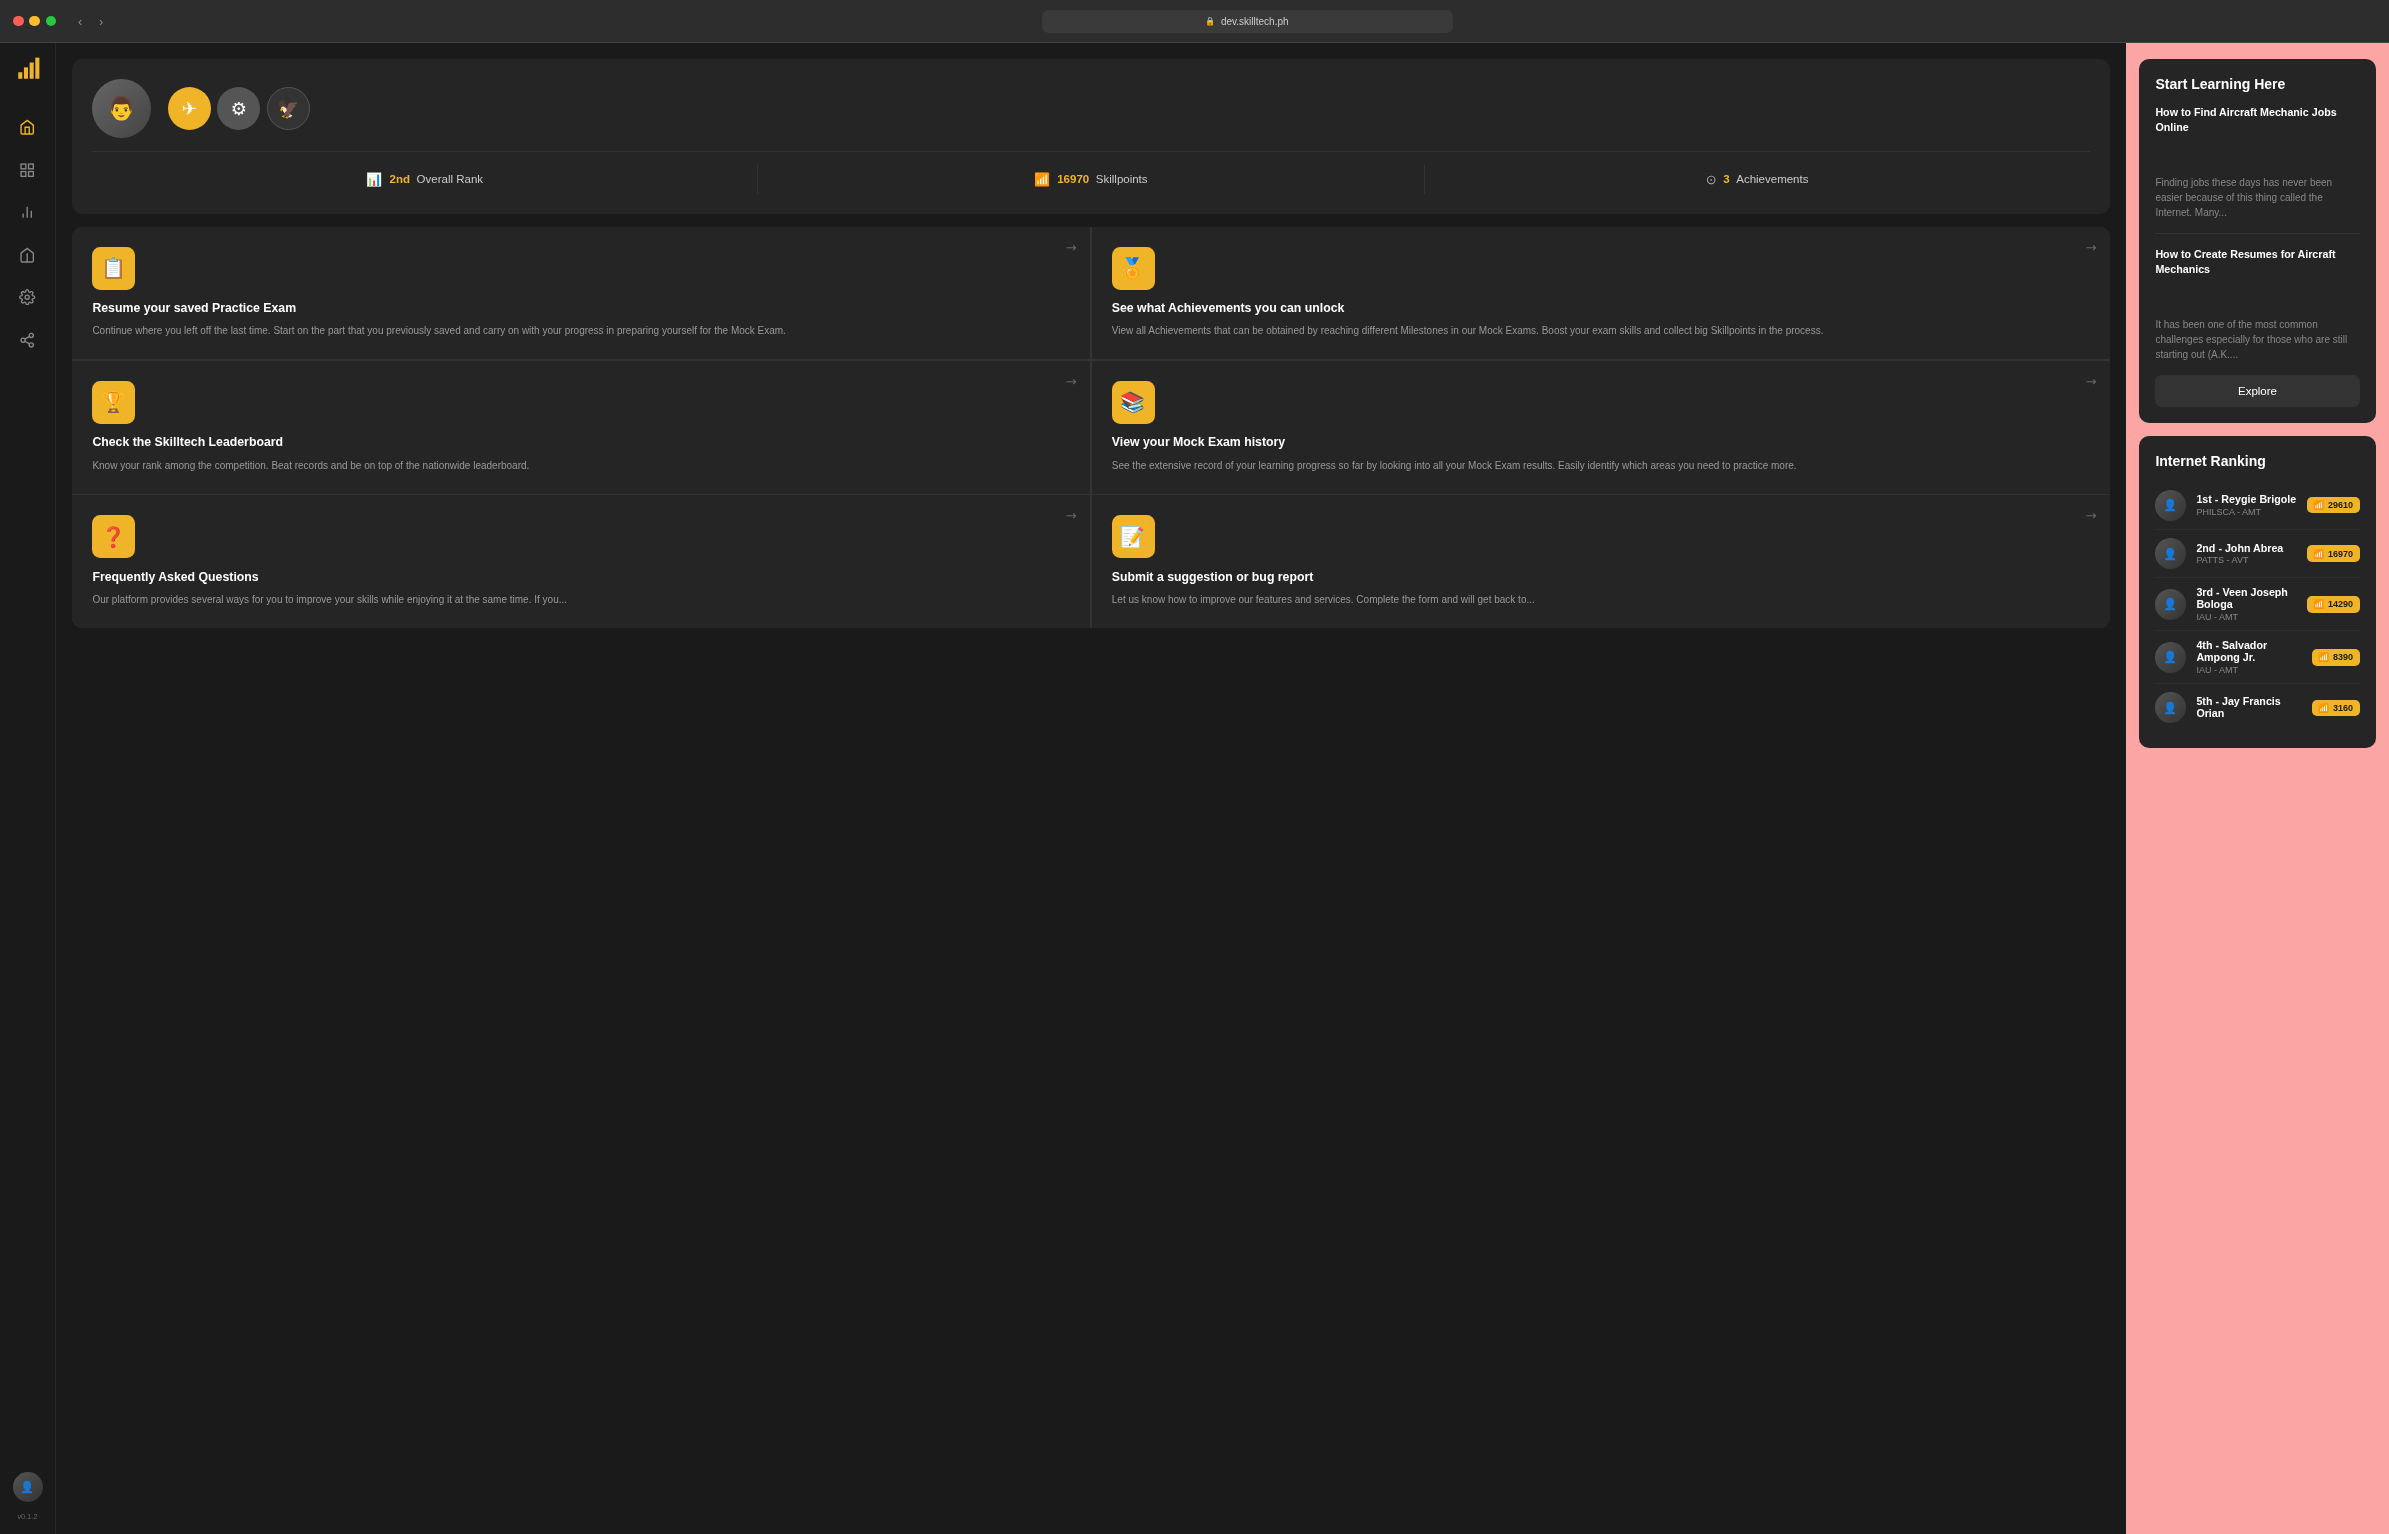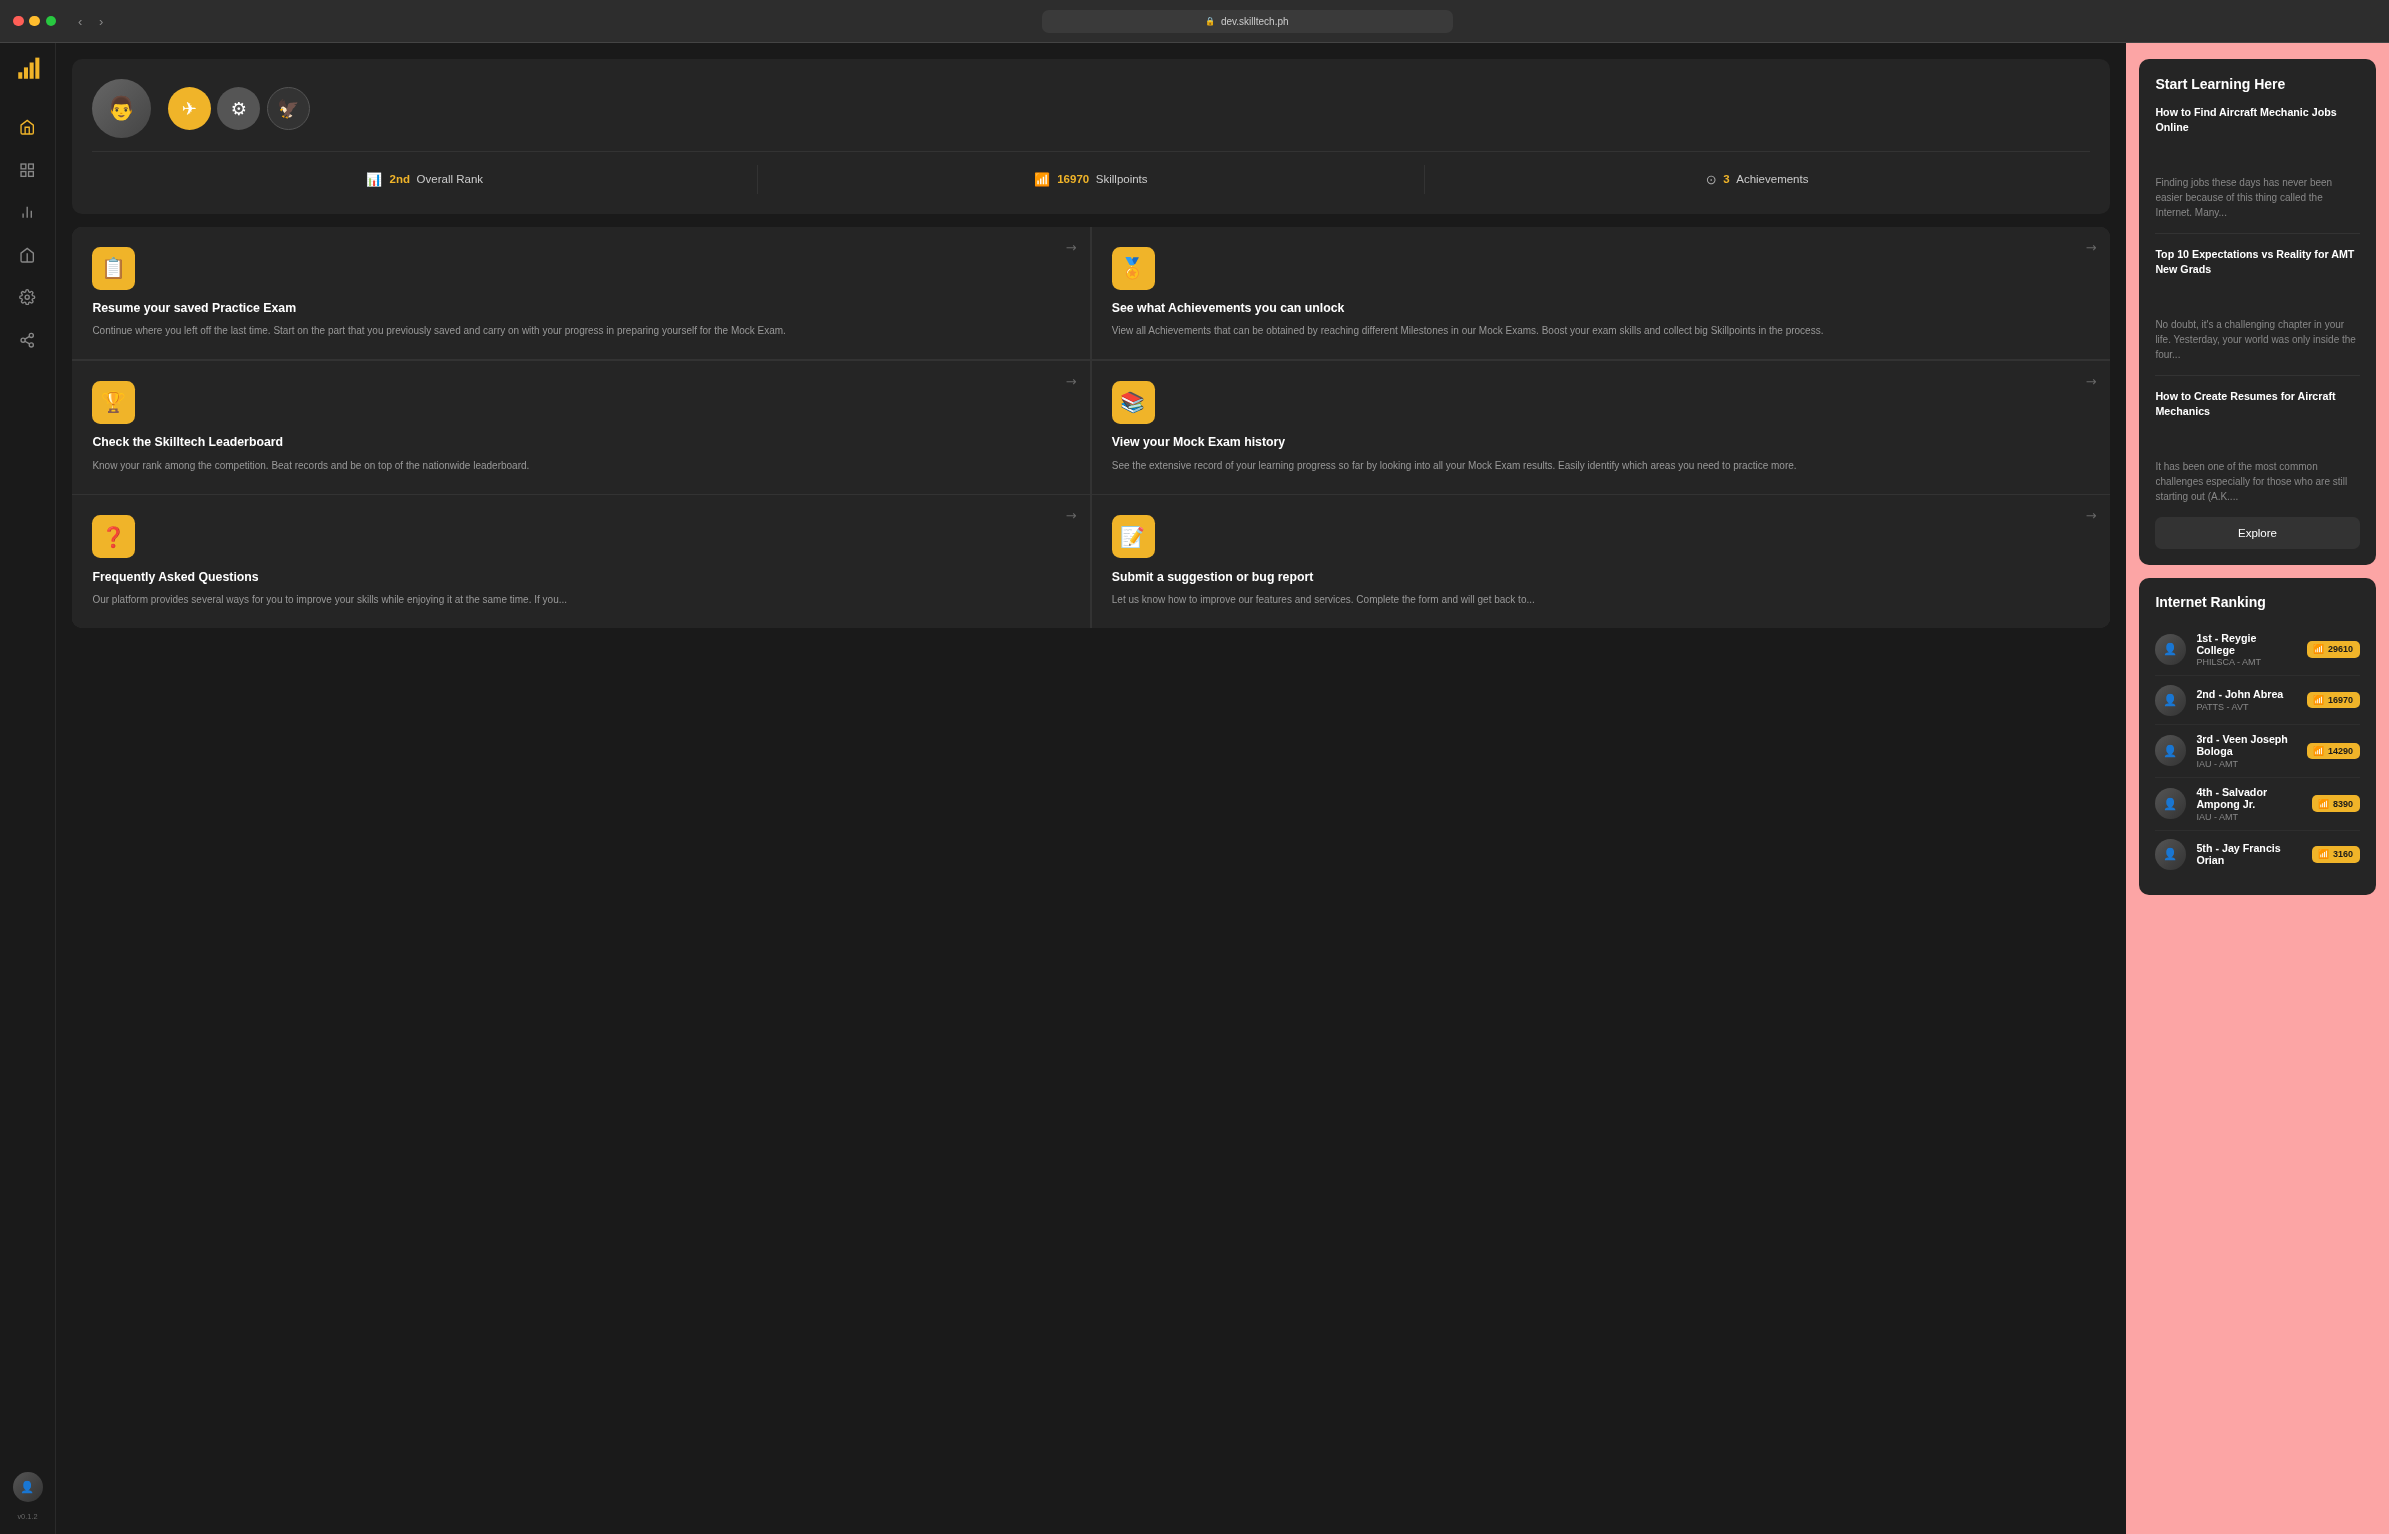--- a/index.html
+++ b/index.html
@@ -451,43 +451,39 @@
   <aside class="right-sidebar">
 
     <div class="learning-section">
       <div class="section-title">Start Learning Here</div>
 
       <div class="article-item">
         <div class="article-title">How to Find Aircraft Mechanic Jobs Online</div>
         <div class="article-desc">Finding jobs these days has never been easier because of this thing called the Internet. Many...</div>
       </div>
 
-      <div class="article-item">
-        <div class="article-title">Top 10 Expectations vs Reality for AMT New Grads</div>
-        <div class="article-desc">No doubt, it's a challenging chapter in your life. Yesterday, your world was only inside the four...</div>
-      </div>
 
       <div class="article-item">
         <div class="article-title">How to Create Resumes for Aircraft Mechanics</div>
         <div class="article-desc">It has been one of the most common challenges especially for those who are still starting out (A.K....</div>
       </div>
 
       <button class="explore-btn">Explore</button>
     </div>
 
     <div class="ranking-section">
       <div class="section-title">Internet Ranking</div>
 
       <div class="ranking-item">
         <div class="rank-avatar">👤</div>
         <div class="rank-info">
           <div class="rank-name">
             <span>1st</span>
             <span> - </span>
-            <span>Reygie College</span>
+            <span>Reygie Brigole</span>
           </div>
           <div class="rank-org">PHILSCA - AMT</div>
         </div>
         <div class="rank-score">
           <span>📶</span>
           <span>29610</span>
         </div>
       </div>
 
       <div class="ranking-item">

